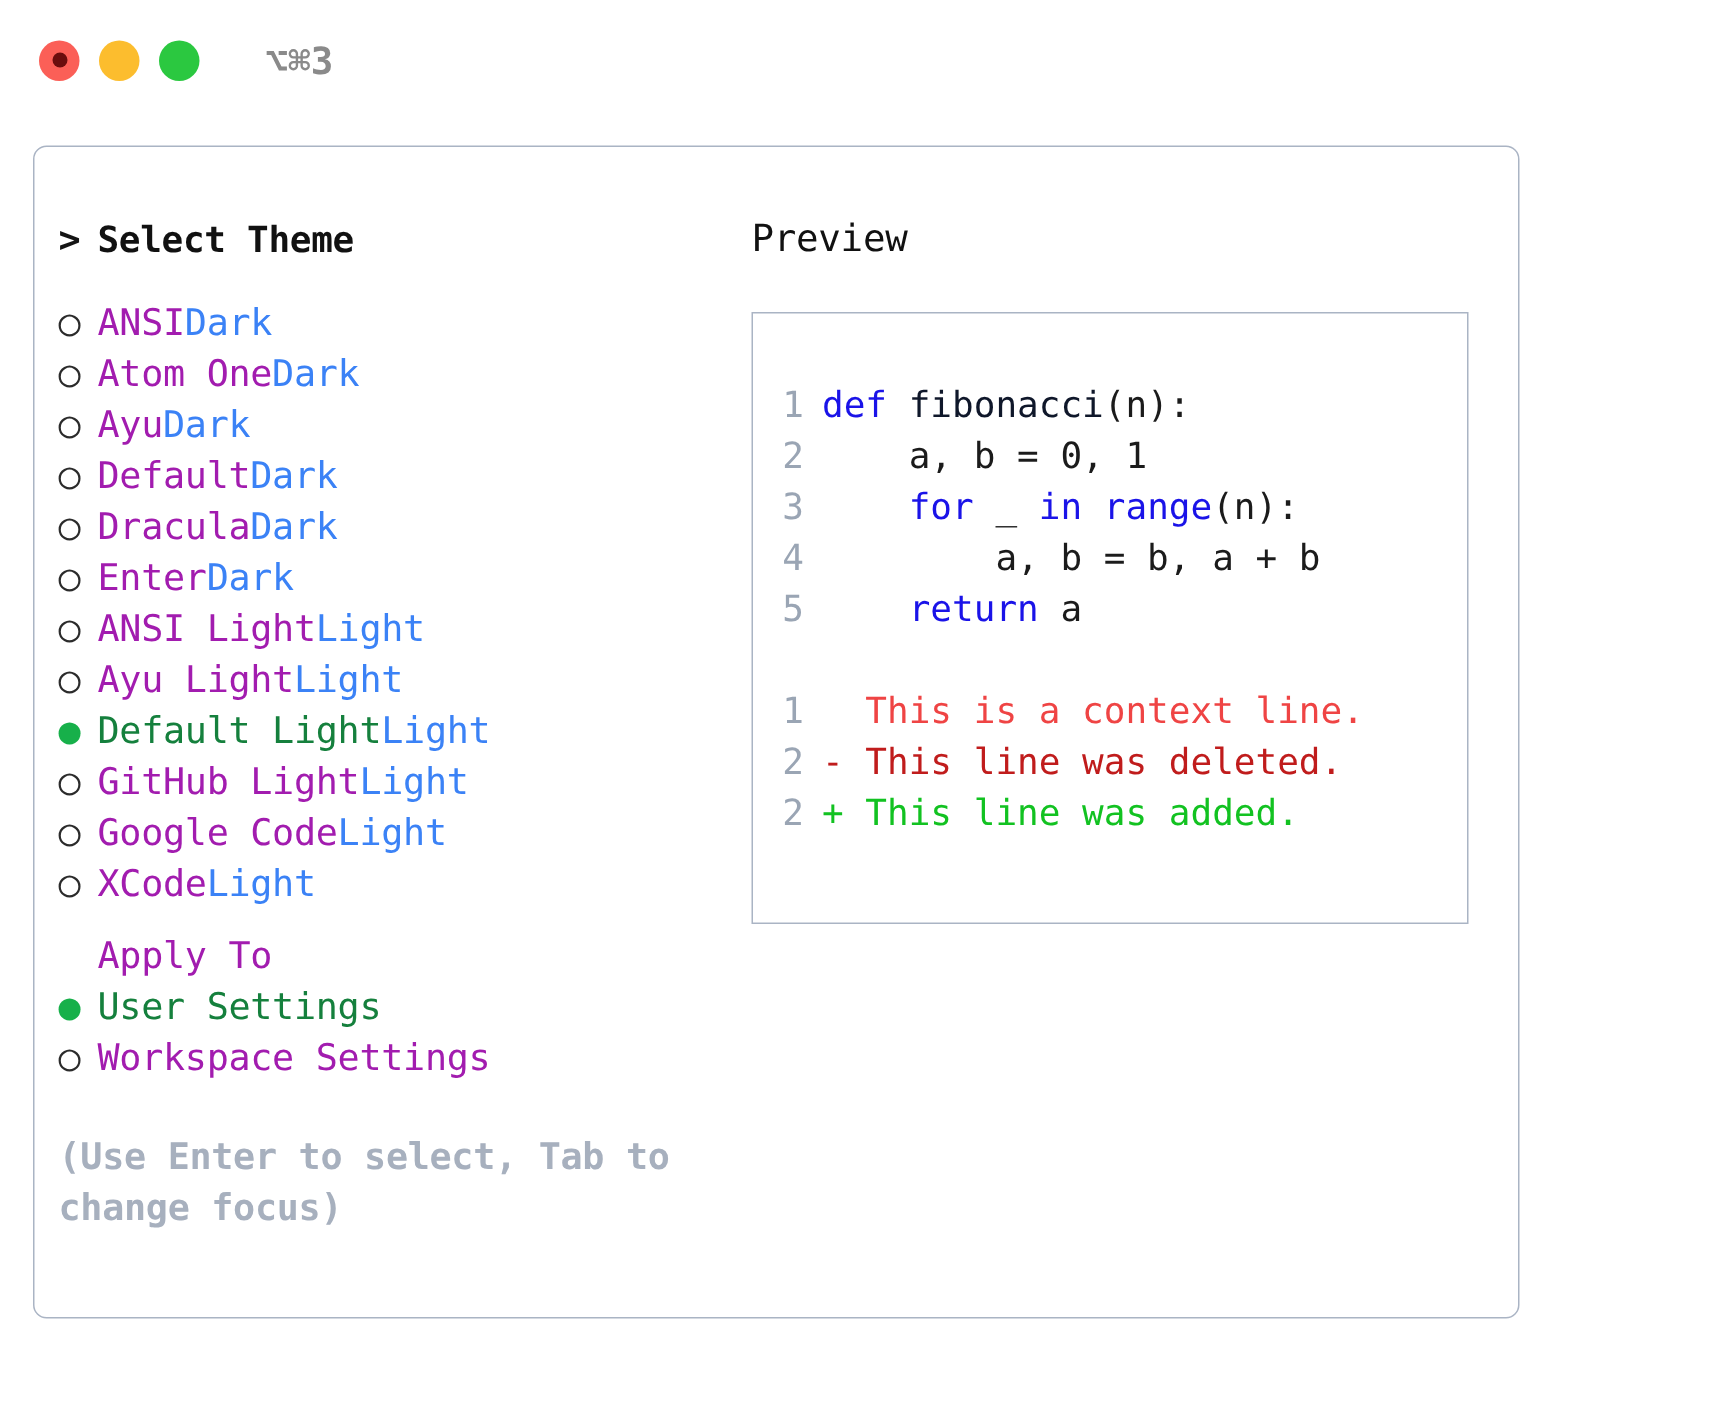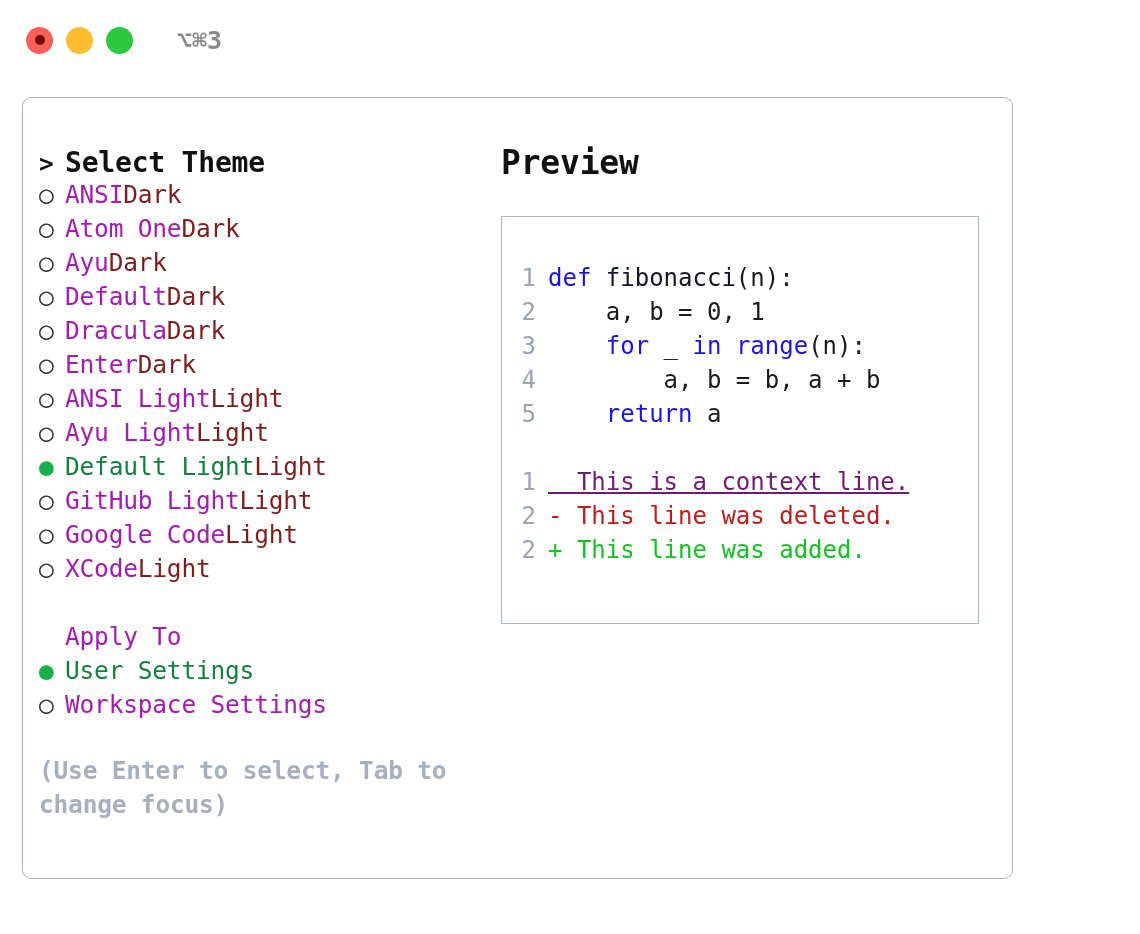--- a/index.html
+++ b/index.html
@@ -120,26 +120,27 @@
   .marker.filled { color: #17b04a; }
   .marker.empty  { color: #2b2b2b; }
 
   .label {
     color: #a21caf;
     letter-spacing: -0.2px;
   }
   .row.heading .label {
     font-weight: bold;
     color: #111111;
-    font-size: 28px;
+    font-size: 24px;
   }
   .row.selected .label { color: #15803d; }
   .tag {
-    color: #7f1d1d;
-    letter-spacing: -0.2px;
+    color: #3b82f6;
+    letter-spacing: -0.2px;
+    margin-top: 20px;
   }
   .spacer-md { height: 34px; }
 
   .row.plain .marker { color: transparent; }
 
   .hint {
     margin-top: 30px;
     font-size: 24.5px;
     color: #a7b0be;
     line-height: 34px;
@@ -149,22 +150,22 @@
   }
 
   
   .right-col {
     position: absolute;
     left: 478px;
     top: 48px;
     width: 495px;
   }
   .preview-title {
-    font-size: 33px;
-    font-weight: bold;
+    font-size: 25px;
+    font-weight: normal;
     color: #111111;
     letter-spacing: -0.2px;
     margin: 0 0 37px 0;
     line-height: 1;
   }
   .preview-box {
     box-sizing: border-box;
     width: 478px;
     height: 408px;
     border: 1.6px solid #aab4c4;
@@ -190,21 +191,21 @@
     color: #9aa5b4;
     padding-right: 12px;
     box-sizing: border-box;
   }
   .ctext { color: #1b1b1b; }
   .kw  { color: #1a13e8; margin-top: 19px; }
   .fn  { color: #0f172a; }
   .pl  { color: #1b1b1b; }
   .blank-line { height: 34px; }
 
-  .diff-ctx { color: #701a75; text-decoration: underline; }
+  .diff-ctx { color: #ef4444; }
   .diff-del { color: #c01c1c; }
   .diff-add { color: #12c221; }
 
   .corner-notch {
     position: absolute;
     right: 0; bottom: 0;
     width: 26px; height: 26px;
     pointer-events: none;
   }
 </style>

